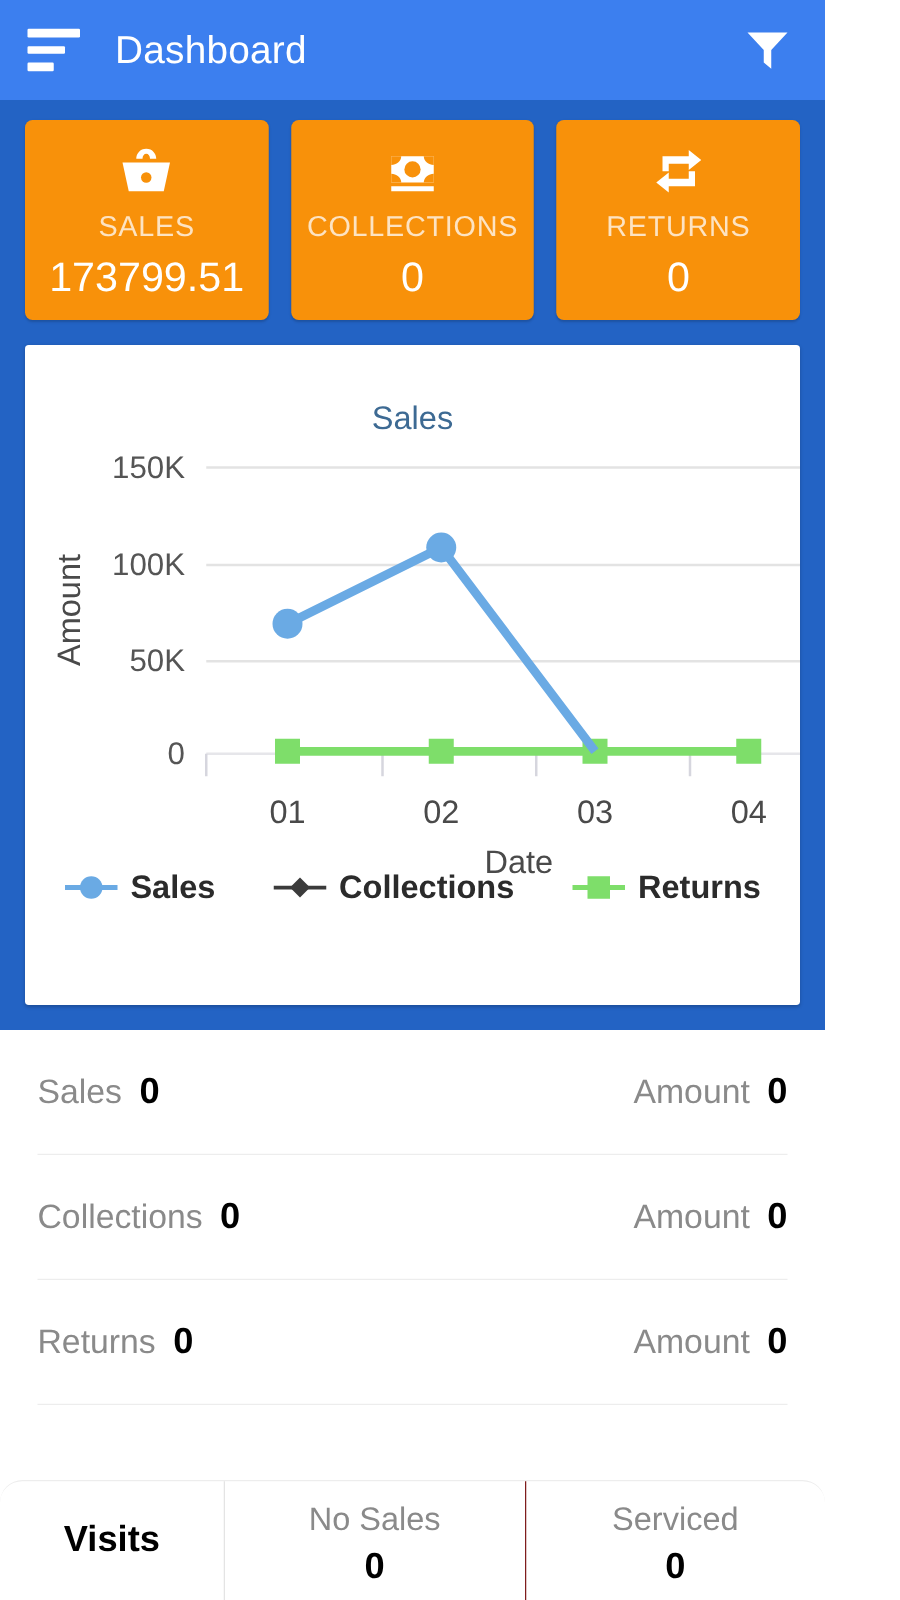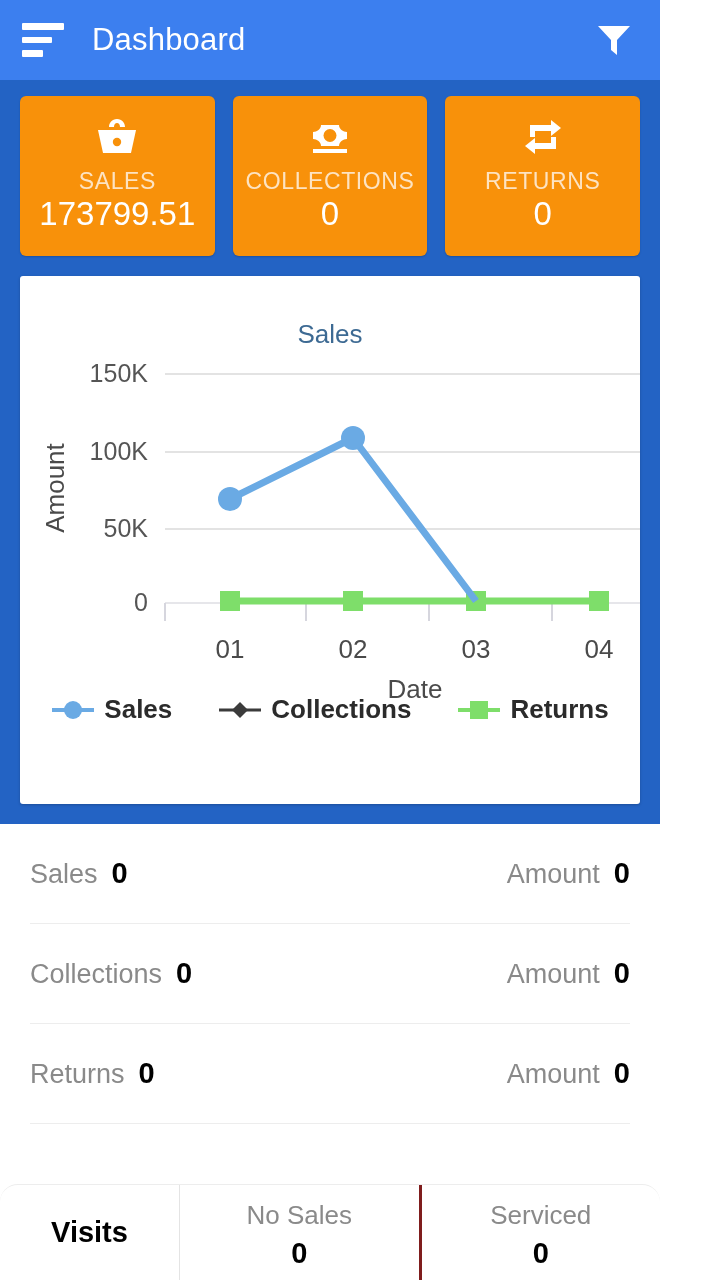--- a/index.html
+++ b/index.html
@@ -101,20 +101,21 @@
     justify-content: center;
   }
   .kpi-label {
     margin-top: 10px;
     color: #fde3c2;
     font-size: 23px;
     letter-spacing: 0.6px;
     font-weight: 400;
   }
   .kpi-value {
+    margin-top: 8px;
     color: #ffffff;
     font-size: 33px;
     font-weight: 400;
   }
 
   
   .chart-card {
     margin-top: 20px;
     background: #ffffff;
     border-radius: 3px;
@@ -214,21 +215,21 @@
     font-size: 29px;
     font-weight: bold;
     color: #000000;
   }
   .stat-cell {
     flex: 1 1 0;
     display: flex;
     flex-direction: column;
     align-items: center;
     justify-content: center;
-    border-right: 3px solid #7f1d1d;
+    border-right: 1px solid #7f1d1d;
     box-sizing: border-box;
     padding-top: 4px;
     cursor: pointer;
   }
   .stat-cell:last-child { border-right: none; justify-content: center; }
   .stat-label {
     font-size: 26px;
     color: #8a8a8a;
   }
   .stat-value {

